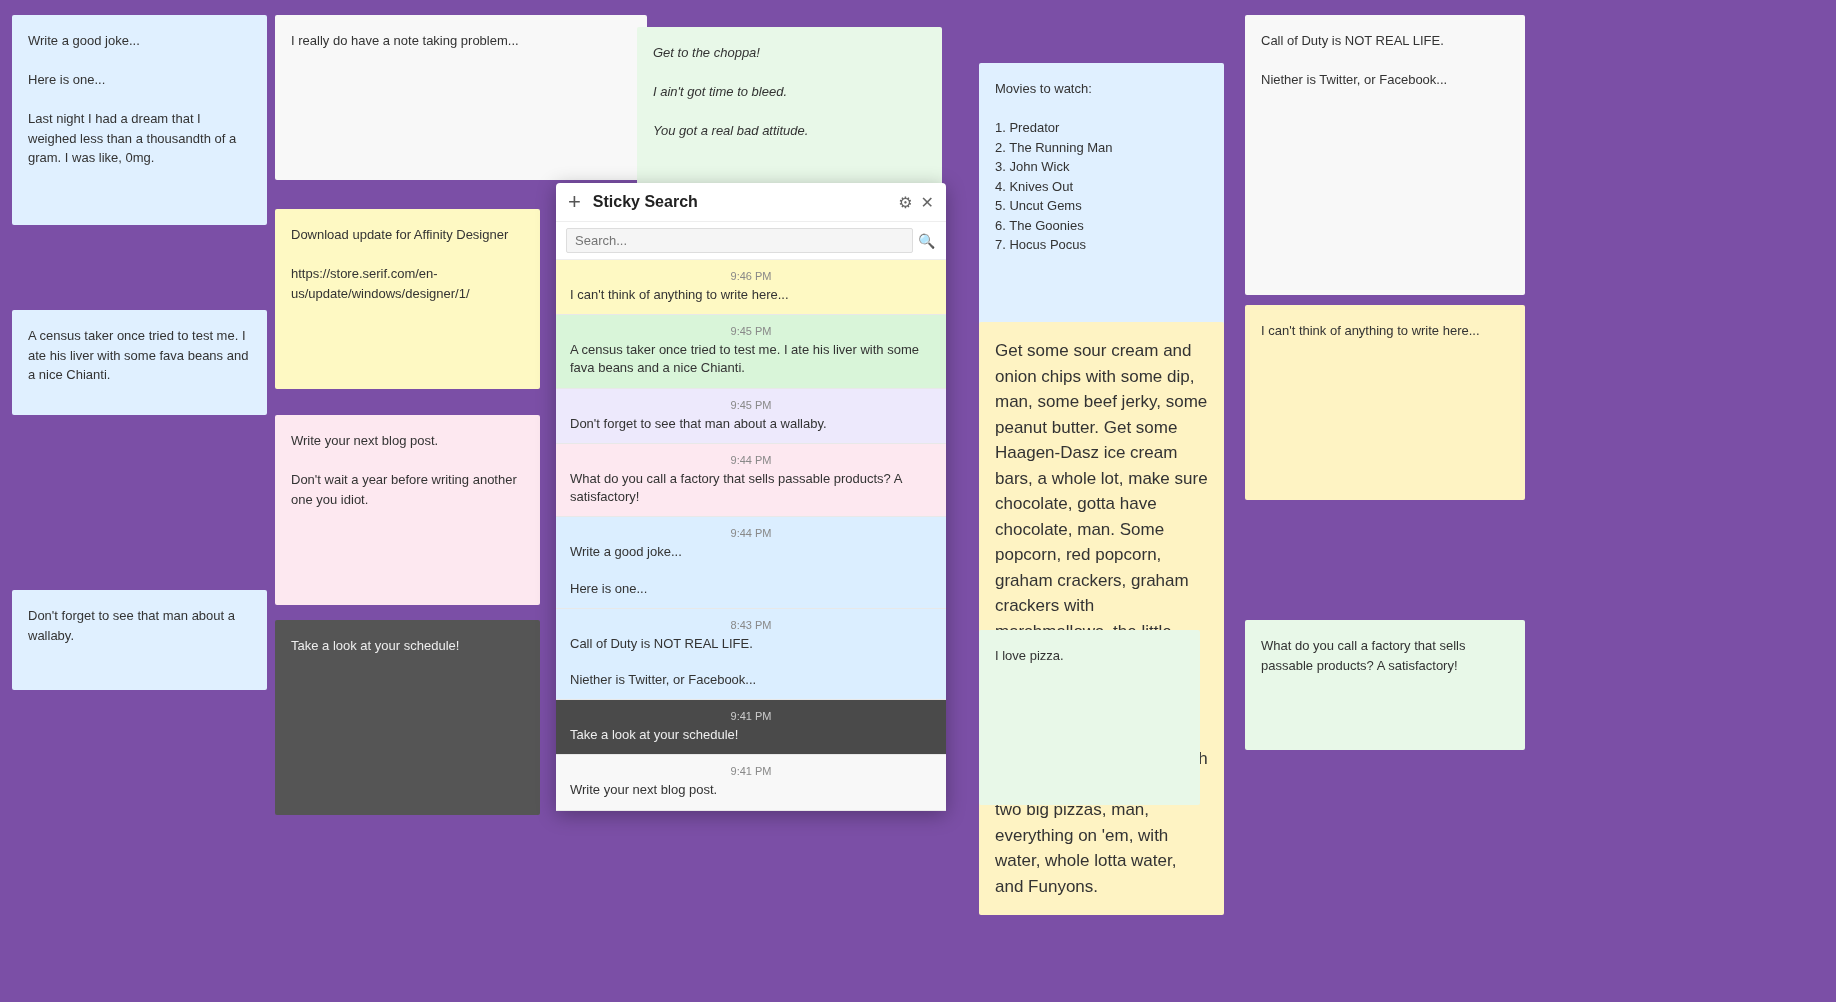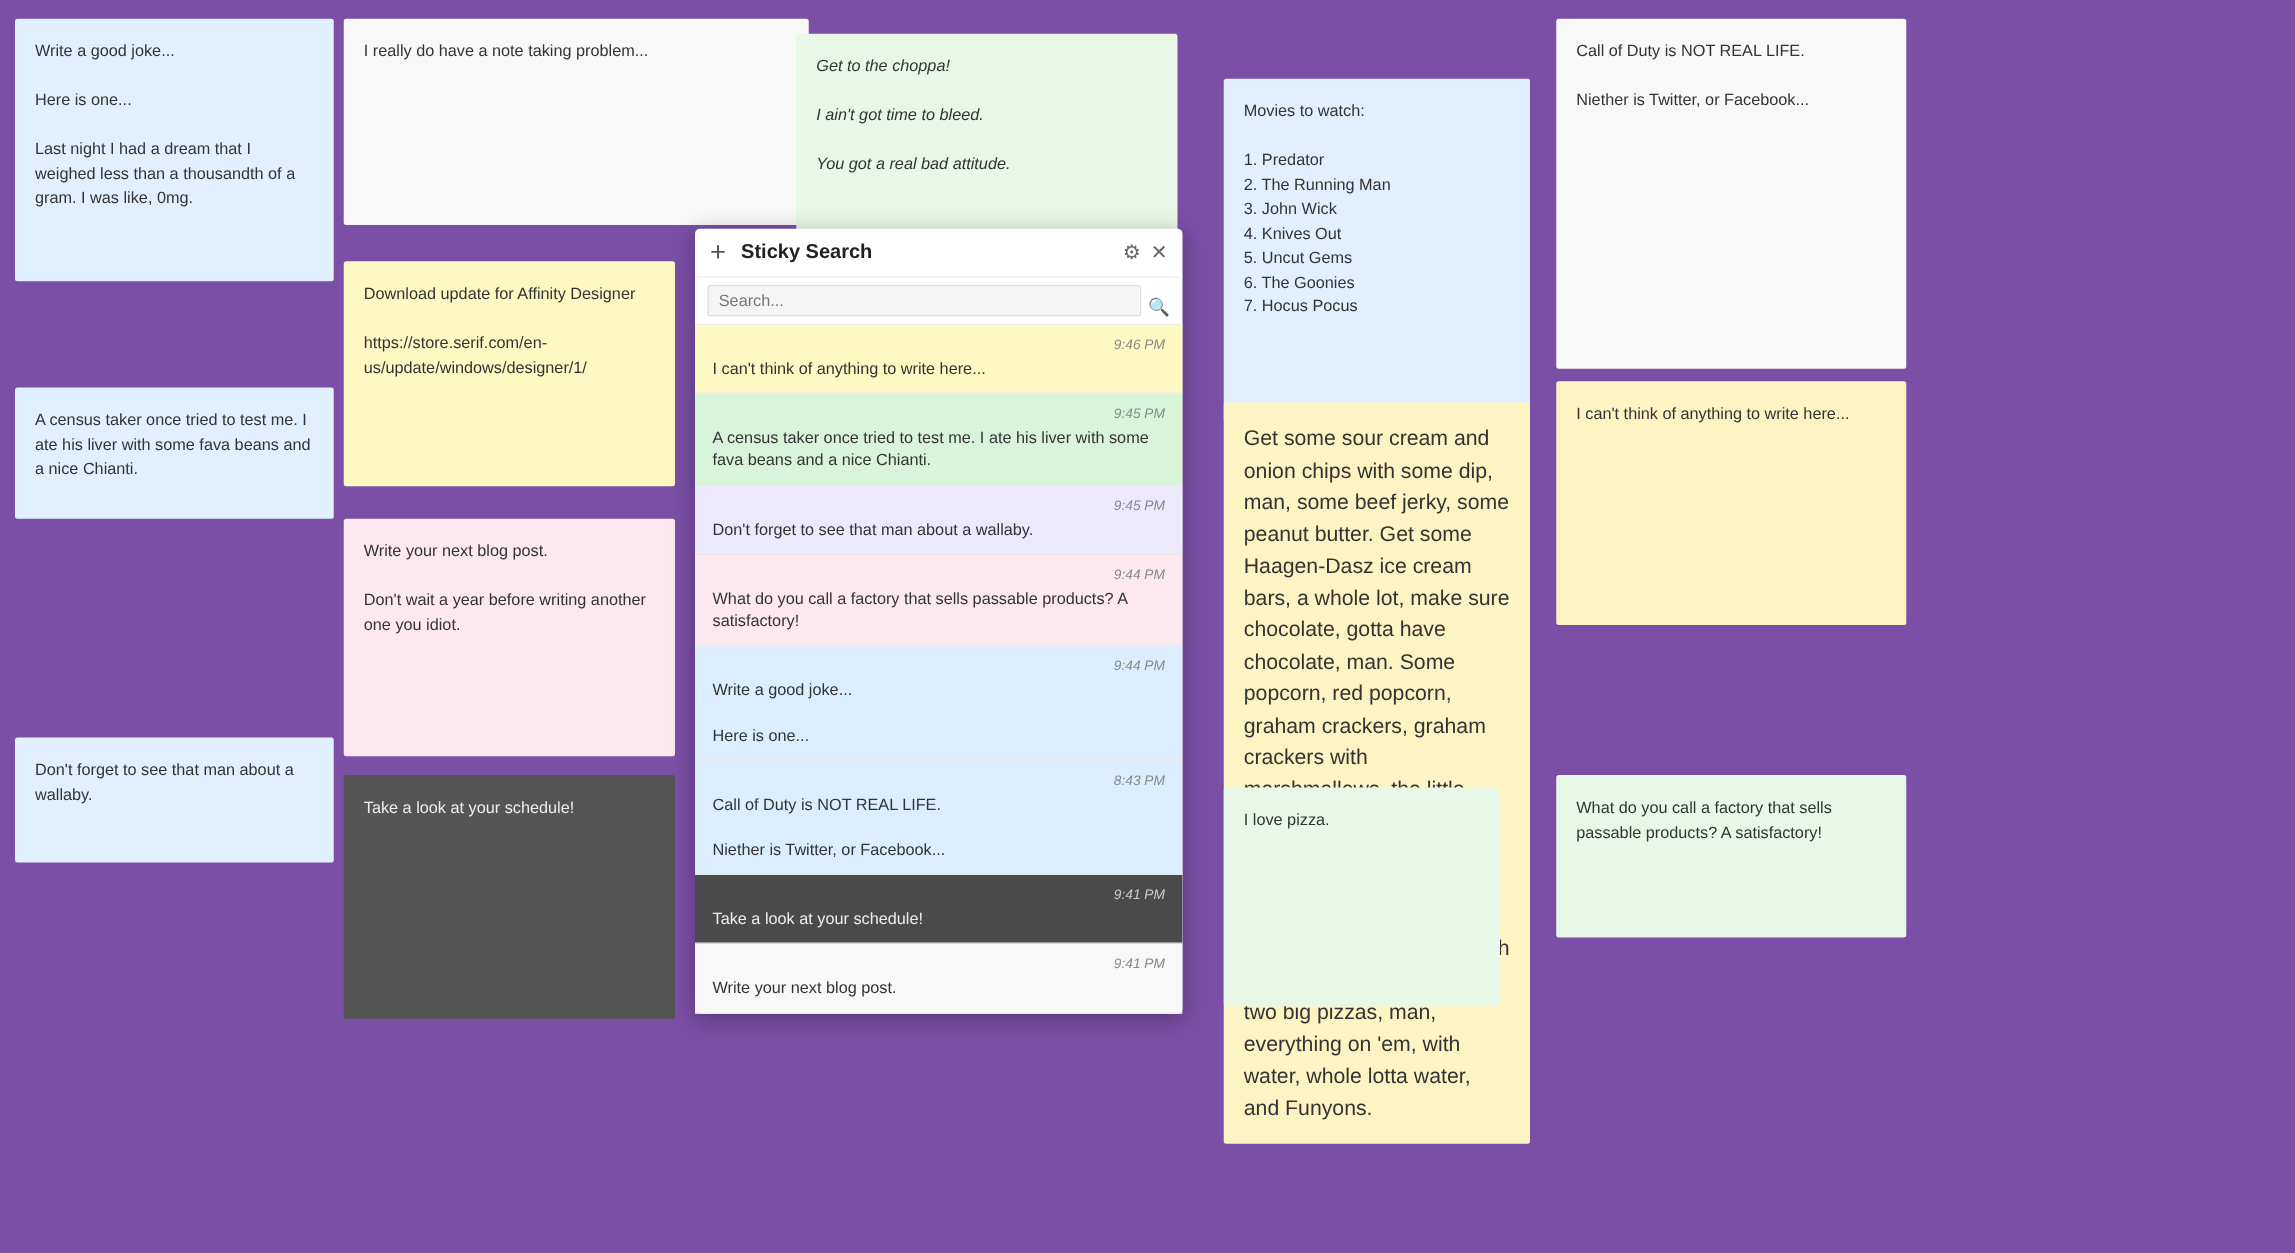--- a/index.html
+++ b/index.html
@@ -57,21 +57,21 @@
       color: #666;
       font-size: 16px;
       margin-left: 8px;
       cursor: pointer;
     }
 
     .search-bar {
       padding: 6px 10px;
       border-bottom: 1px solid #eee;
       display: flex;
-      align-items: flex-end;
+      align-items: center;
     }
 
     .search-bar input {
       flex: 1;
       border: 1px solid #ddd;
       border-radius: 2px;
       padding: 4px 8px;
       font-size: 13px;
       color: #999;
       background: #f5f5f5;
@@ -91,23 +91,22 @@
 
     .note-item {
       padding: 10px 14px;
       border-bottom: 1px solid #e8e8e8;
       cursor: pointer;
     }
 
     .note-item .time {
       font-size: 11px;
       color: #888;
-      text-align: right;
+      text-align: center;
       margin-bottom: 4px;
-      font-style: italic;
     }
 
     .note-item .preview {
       font-size: 13px;
       color: #333;
       line-height: 1.4;
     }
 
     
     .note-yellow { background-color: #fef9c3; margin-top: 14px; }

